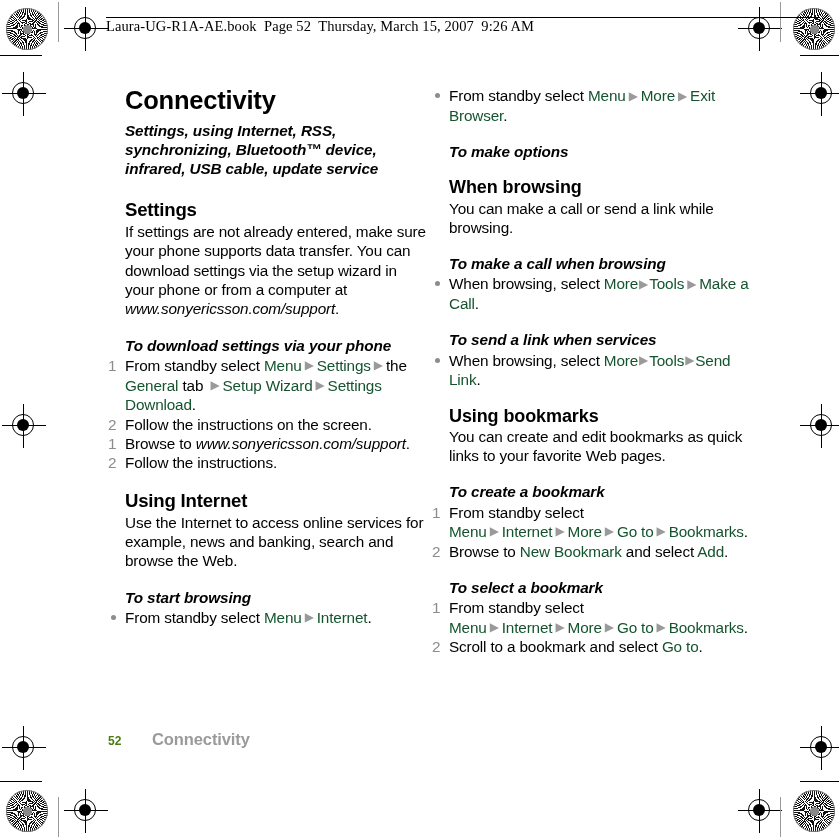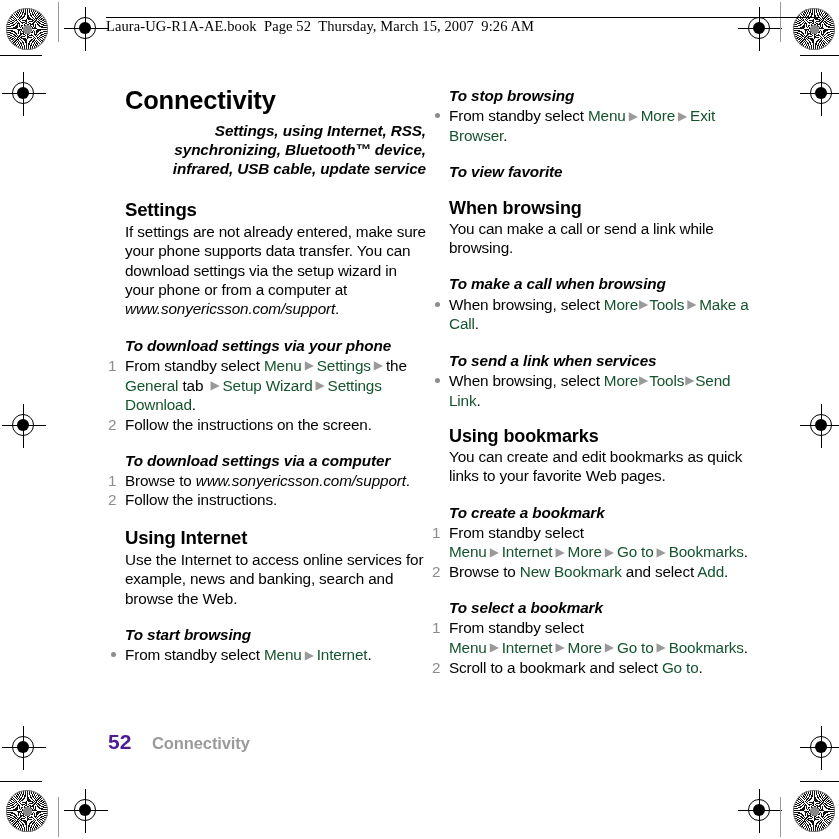--- a/index.html
+++ b/index.html
@@ -111,21 +111,20 @@
     line-height: 1.1;
     letter-spacing: -0.2px;
   }
   .chapter-subtitle {
     font-style: italic;
     font-weight: bold;
     font-size: 15.3px;
     line-height: 19.2px;
     margin: 0 0 20px 17px;
     letter-spacing: -0.1px;
-    text-align: right;
   }
   h2.section {
     font-size: 18.6px;
     font-weight: bold;
     margin: 0 0 2px 17px;
     line-height: 1.15;
     letter-spacing: -0.2px;
   }
   h3.subsection {
     font-size: 18px;
@@ -184,24 +183,24 @@
 
   
   .footer {
     position: absolute;
     left: 96px;
     top: 730px;
     display: flex;
     align-items: baseline;
   }
   .footer .pagenum {
-    font-size: 21px;
+    font-size: 12px;
     font-weight: bold;
     width: 44px;
-    color: #4c1d95;
+    color: #4d7c0f;
   }
   .footer .chapter {
     font-size: 16.5px;
     font-weight: bold;
     color: #9a9a9a;
     letter-spacing: -0.1px;
   }
 </style>
 </head>
 <body>
@@ -294,44 +293,42 @@
 
     <h2 class="section">Settings</h2>
     <p class="body"><span>If settings are not already entered, make sure your phone supports data transfer. You can download settings via the setup wizard in your phone or from a computer at </span><span class="it">www.sonyericsson.com/support</span><span>.</span></p>
 
     <h3 class="task">To download settings via your phone</h3>
     <ol class="steps">
         <li><span class="marker">1</span><span>From standby select </span><span class="ui">Menu</span><span class="arrow" style="padding: 0px 3px;">▶</span><span class="ui">Settings</span><span class="arrow" style="padding: 0px 3px;">▶</span><span>the </span><span class="ui">General</span><span> tab </span><span class="arrow" style="padding: 0px 3px;">▶</span><span class="ui">Setup Wizard</span><span class="arrow" style="padding: 0px 3px;">▶</span><span class="ui">Settings Download</span><span>.</span></li>
         <li><span class="marker">2</span><span>Follow the instructions on the screen.</span></li>
       </ol>
 
-    <h3 class="task">To download settings via a computer</h3>
     <ol class="steps">
         <li><span class="marker">1</span><span>Browse to </span><span class="it">www.sonyericsson.com/support</span><span>.</span></li>
         <li><span class="marker">2</span><span>Follow the instructions.</span></li>
       </ol>
 
     <h2 class="section" style="margin-top:17px;">Using Internet</h2>
     <p class="body">Use the Internet to access online services for example, news and banking, search and browse the Web.</p>
 
     <h3 class="task">To start browsing</h3>
     <ul class="steps">
         <li><span class="marker"></span><span>From standby select </span><span class="ui">Menu</span><span class="arrow" style="padding: 0px 3px;">▶</span><span class="ui">Internet</span><span>.</span></li>
       </ul>
 
   </div>
 
   <div class="col col-right">
 
-    <h3 class="task" style="margin-top:0;">To stop browsing</h3>
     <ul class="steps">
         <li><span class="marker"></span><span>From standby select </span><span class="ui">Menu</span><span class="arrow" style="padding: 0px 3px;">▶</span><span class="ui">More</span><span class="arrow" style="padding: 0px 3px;">▶</span><span class="ui">Exit Browser</span><span>.</span></li>
       </ul>
 
-    <h3 class="task">To view favorite</h3>
+    <h3 class="task">To make options</h3>
 
     <h3 class="subsection">When browsing</h3>
     <p class="body">You can make a call or send a link while browsing.</p>
 
     <h3 class="task">To make a call when browsing</h3>
     <ul class="steps">
         <li><span class="marker"></span><span>When browsing, select </span><span class="ui">More</span><span class="arrow" style="padding: 0px 1px;">▶</span><span class="ui">Tools</span><span class="arrow" style="padding: 0px 3px;">▶</span><span class="ui">Make a Call</span><span>.</span></li>
       </ul>
 
     <h3 class="task">To send a link when services</h3>

